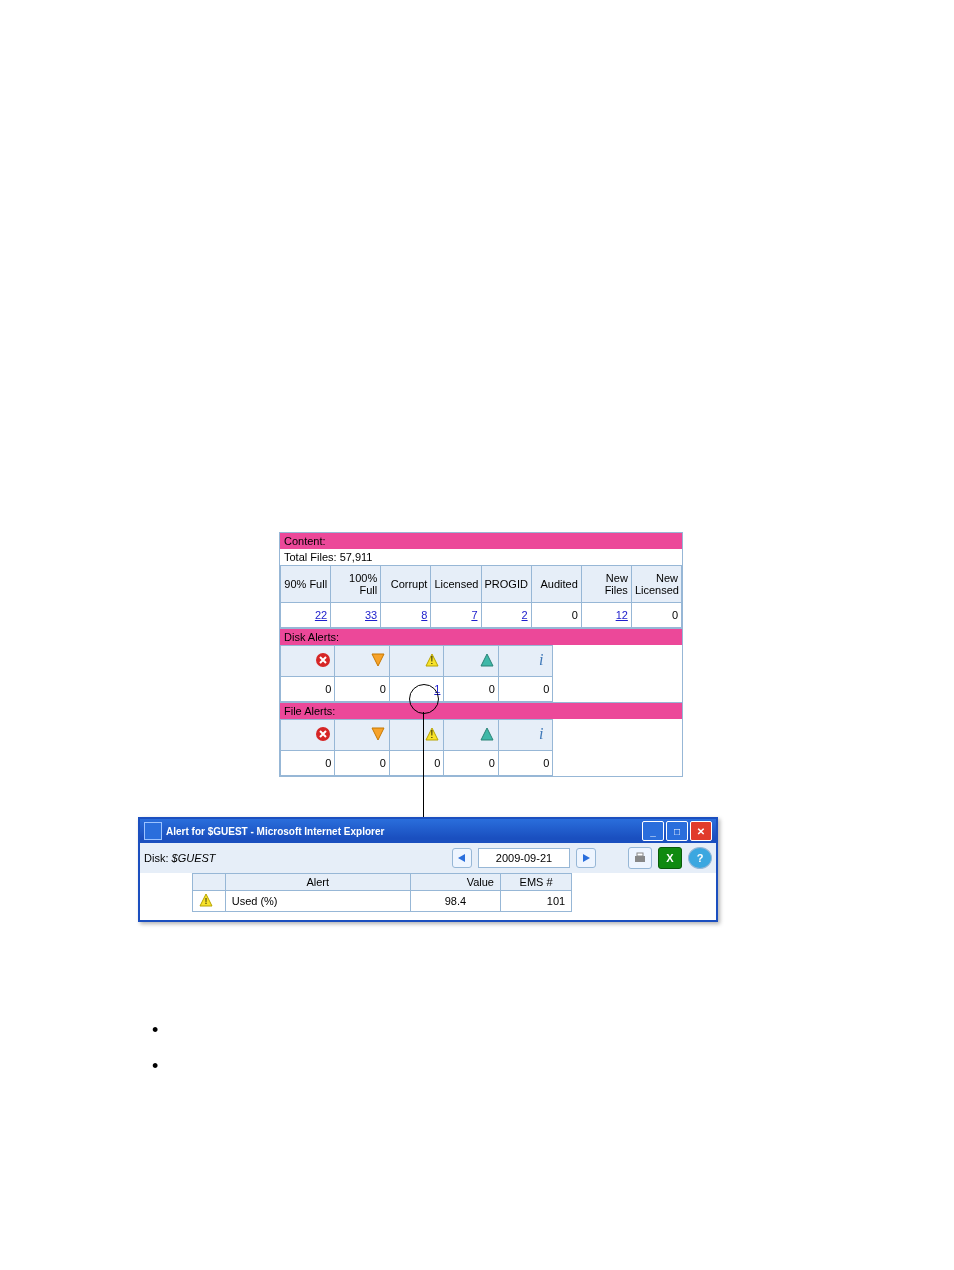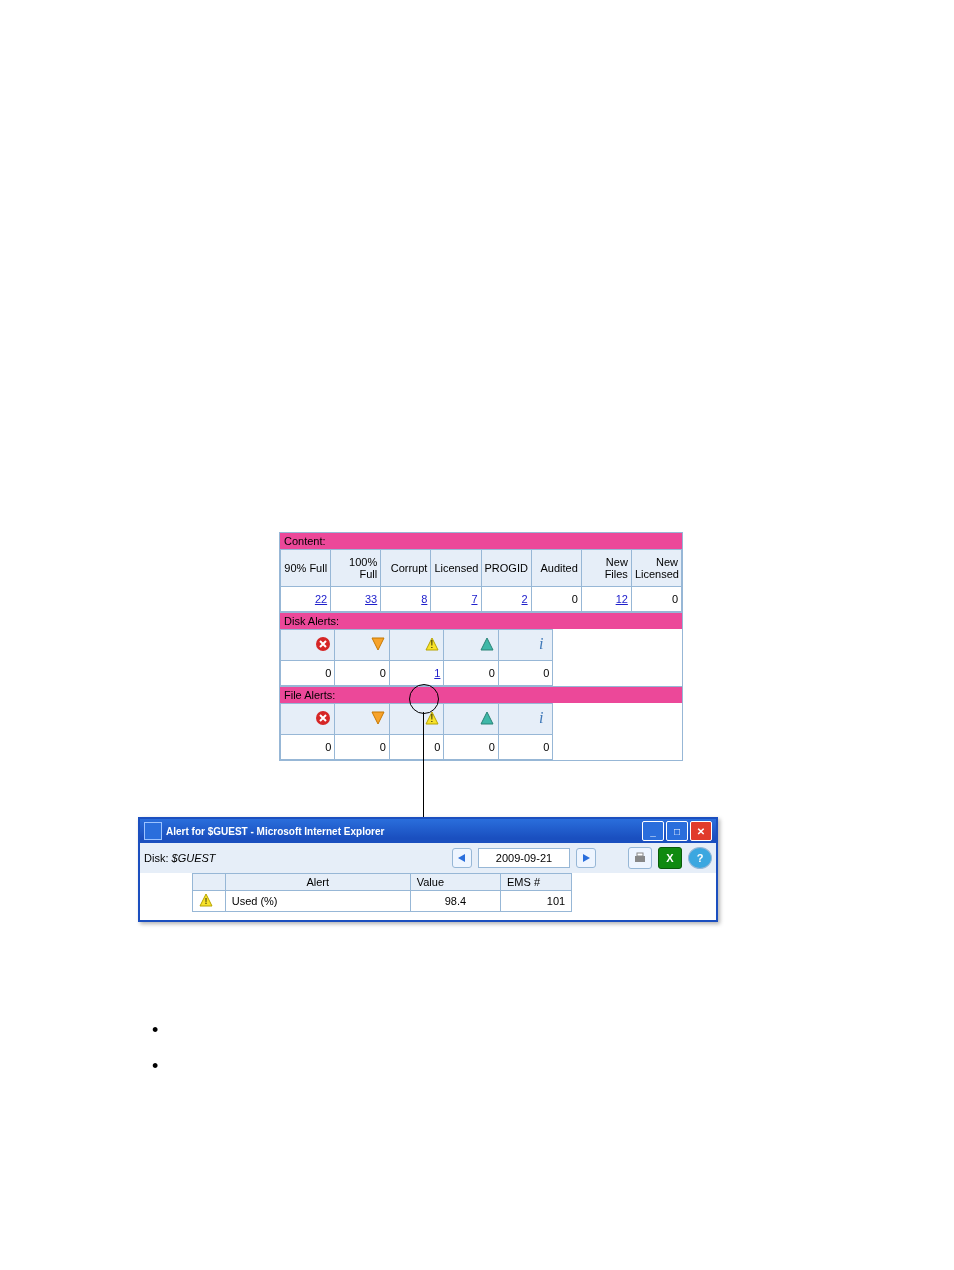--- a/index.html
+++ b/index.html
@@ -44,20 +44,21 @@
   
   .bul{position:absolute;left:152px;width:12px;height:12px}
   .bul::before{content:"\2022";font-size:18px;line-height:12px}
 </style>
 </head>
 <body>
 <div class="canvas">
 
   <div class="panel">
     <div class="hdr">Content:</div>
+    <div class="sub">Total Files: 57,911</div>
     <table class="g">
       <tbody>
           <tr>
         <th>90% Full</th>
         <th>100% Full</th>
         <th>Corrupt</th>
         <th>Licensed</th>
         <th>PROGID</th>
         <th>Audited</th>
         <th>New Files</th>
@@ -184,22 +185,22 @@
       </div>
       <div class="tool" style="background:#3ba7e0;border-radius:50%">
         <span style="color:#fff;font-weight:bold">?</span>
       </div>
     </div>
     <table class="p">
       <tbody>
           <tr>
         <th style="width:20px"></th>
         <th style="width:180px;text-align:center">Alert</th>
-        <th style="width:80px;text-align:left">Value</th>
-        <th style="width:60px;text-align:left">EMS #</th>
+        <th style="width:80px;text-align:right">Value</th>
+        <th style="width:60px;text-align:center">EMS #</th>
       </tr>
       <tr>
         <td><span class="ic"><svg width="14" height="14">
                   <polygon points="7,1 13,13 1,13" fill="#f7e22b" stroke="#b8a400"></polygon>
                   <text x="7" y="11" text-anchor="middle" font-size="9" fill="#000">!</text>
                 </svg></span></td>
         <td style="text-align:left">Used (%)</td>
         <td style="text-align:center">98.4</td>
         <td style="text-align:right">101</td>
       </tr>

